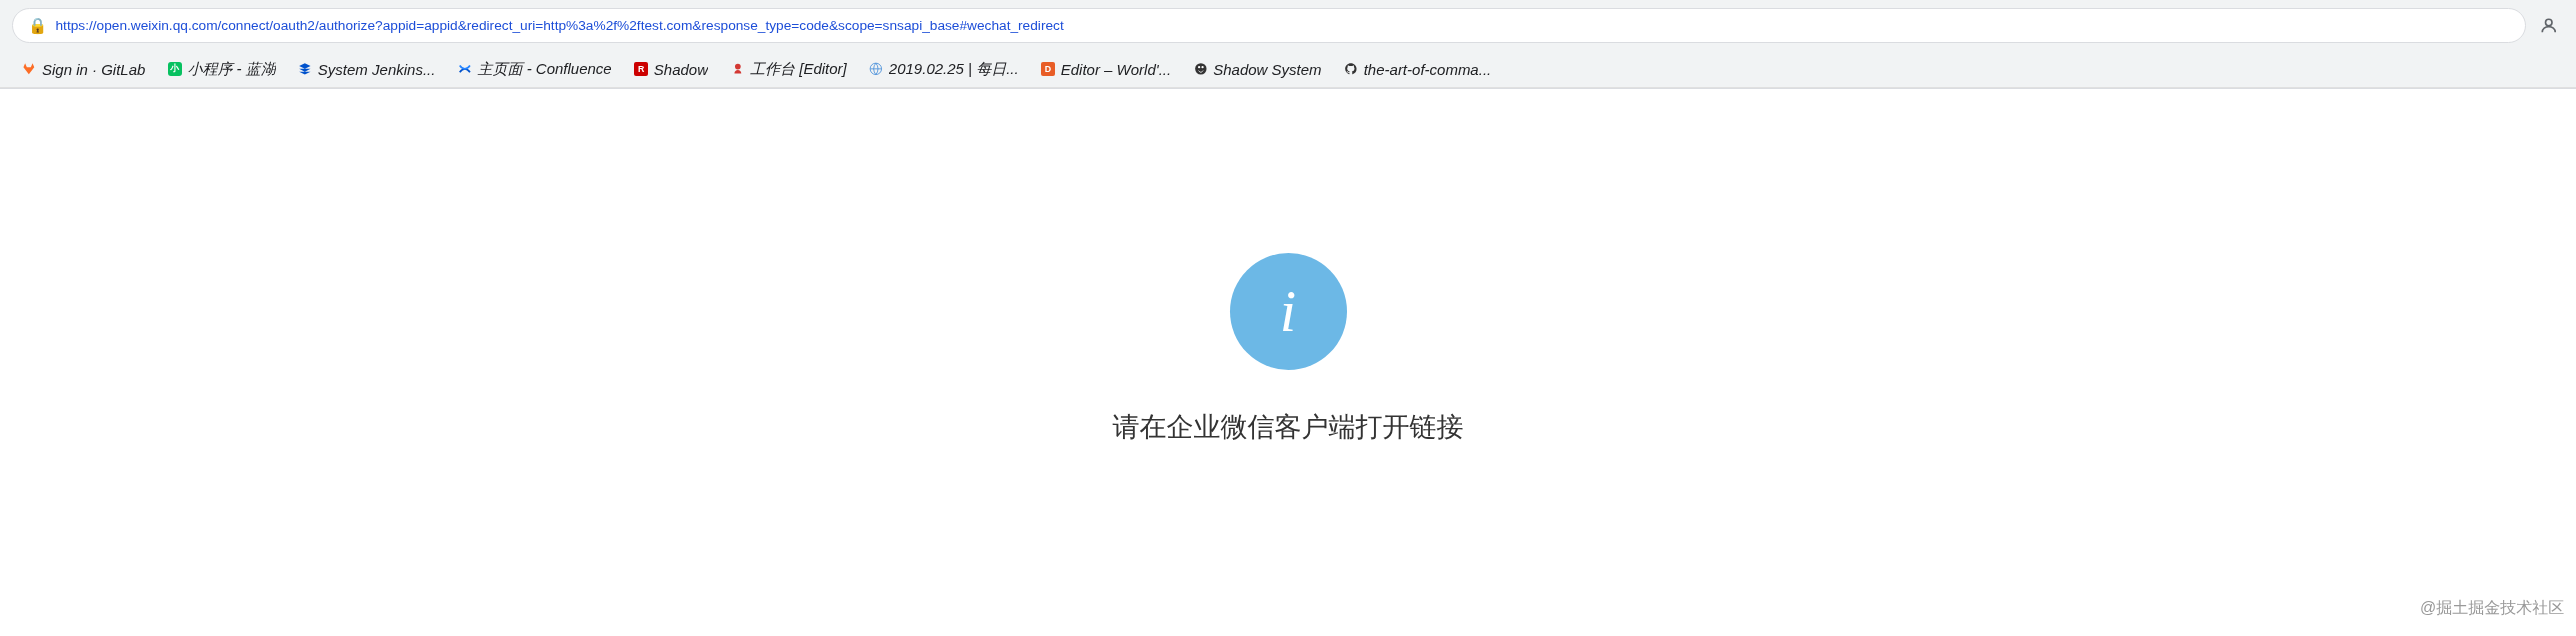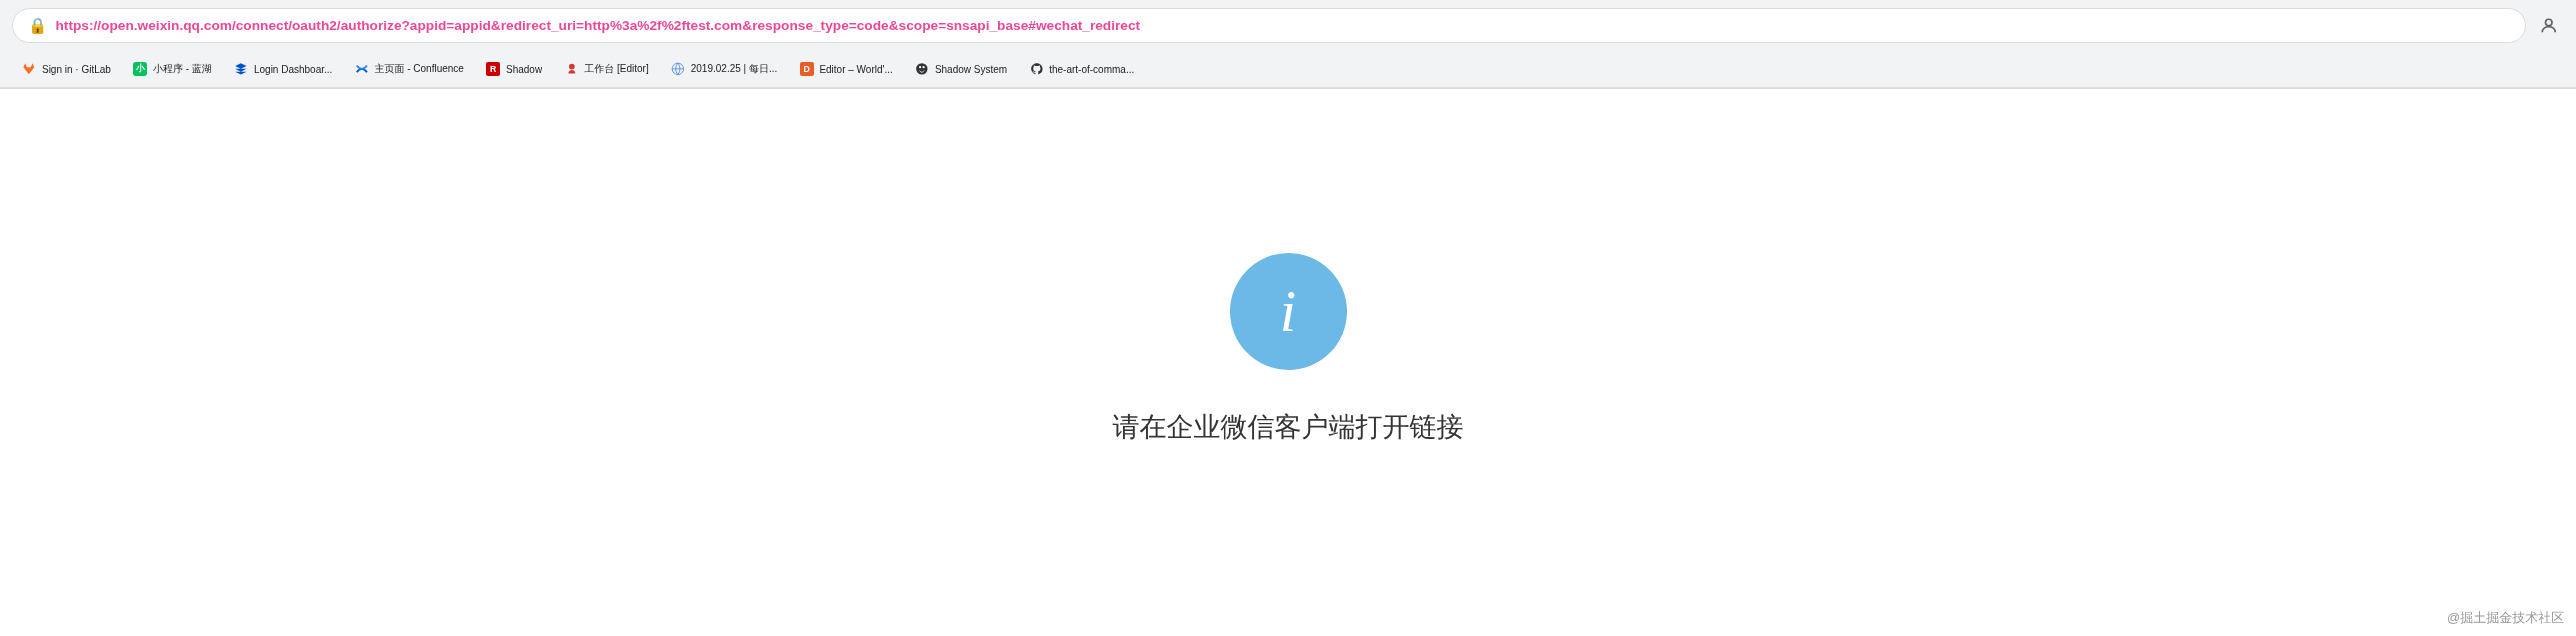--- a/index.html
+++ b/index.html
@@ -44,26 +44,25 @@
       gap: 7.8px;
     }
 
     .address-bar .lock-icon {
       color: #5f6368;
       font-size: 15.6px;
     }
 
     .address-bar .url-text {
       font-size: 13.7px;
-      color: #ec4899;
+      color: #1d4ed8;
       flex: 1;
       white-space: nowrap;
       overflow: hidden;
       text-overflow: ellipsis;
-      font-weight: bold;
     }
 
     .browser-action-icon {
       width: 31px;
       height: 31px;
       display: flex;
       align-items: center;
       justify-content: center;
       border-radius: 50%;
       cursor: pointer;
@@ -97,25 +96,26 @@
     .bookmark-icon {
       width: 15.6px;
       height: 15.6px;
       display: flex;
       align-items: center;
       justify-content: center;
       flex-shrink: 0;
     }
 
     .bookmark-label {
-      font-size: 10px;
+      font-size: 15px;
       color: #202124;
       max-width: 137px;
       overflow: hidden;
       text-overflow: ellipsis;
+      font-style: italic;
     }
 
     
     .main-content {
       background: #ffffff;
       width: 100%;
       height: calc(637px - 88px);
       display: flex;
       flex-direction: column;
       align-items: center;
@@ -146,24 +146,24 @@
 
     .main-message {
       font-size: 27px;
       color: #333333;
       text-align: center;
     }
 
     
     .footer {
       position: fixed;
-      bottom: 3px;
+      bottom: 11px;
       right: 0;
       padding: 5.9px 11.7px;
-      font-size: 13px;
+      font-size: 16px;
       color: #999999;
       background: transparent;
     }
   </style>
 </head>
 <body>
 
 <div class="browser-chrome">
 
   <div class="address-bar-row">
@@ -198,21 +198,21 @@
       </div>
       <span class="bookmark-label">小程序 - 蓝湖</span>
     </div>
 
     <div class="bookmark-item">
       <div class="bookmark-icon">
         <svg width="13.7" height="13.7" viewBox="0 0 24 24" fill="#0052cc">
           <path d="M12 2L2 7l10 5 10-5-10-5zM2 17l10 5 10-5M2 12l10 5 10-5"></path>
         </svg>
       </div>
-      <span class="bookmark-label">Login Dashboar...</span>
+      <span class="bookmark-label">System Jenkins...</span>
     </div>
 
     <div class="bookmark-item">
       <div class="bookmark-icon">
         <svg width="13.7" height="13.7" viewBox="0 0 24 24" fill="none">
           <path d="M3 18c6-8 12-8 18 0" stroke="#0052cc" stroke-width="3" fill="none"></path>
           <path d="M3 6c6 8 12 8 18 0" stroke="#2684ff" stroke-width="3" fill="none"></path>
         </svg>
       </div>
       <span class="bookmark-label">主页面 - Confluence</span>

